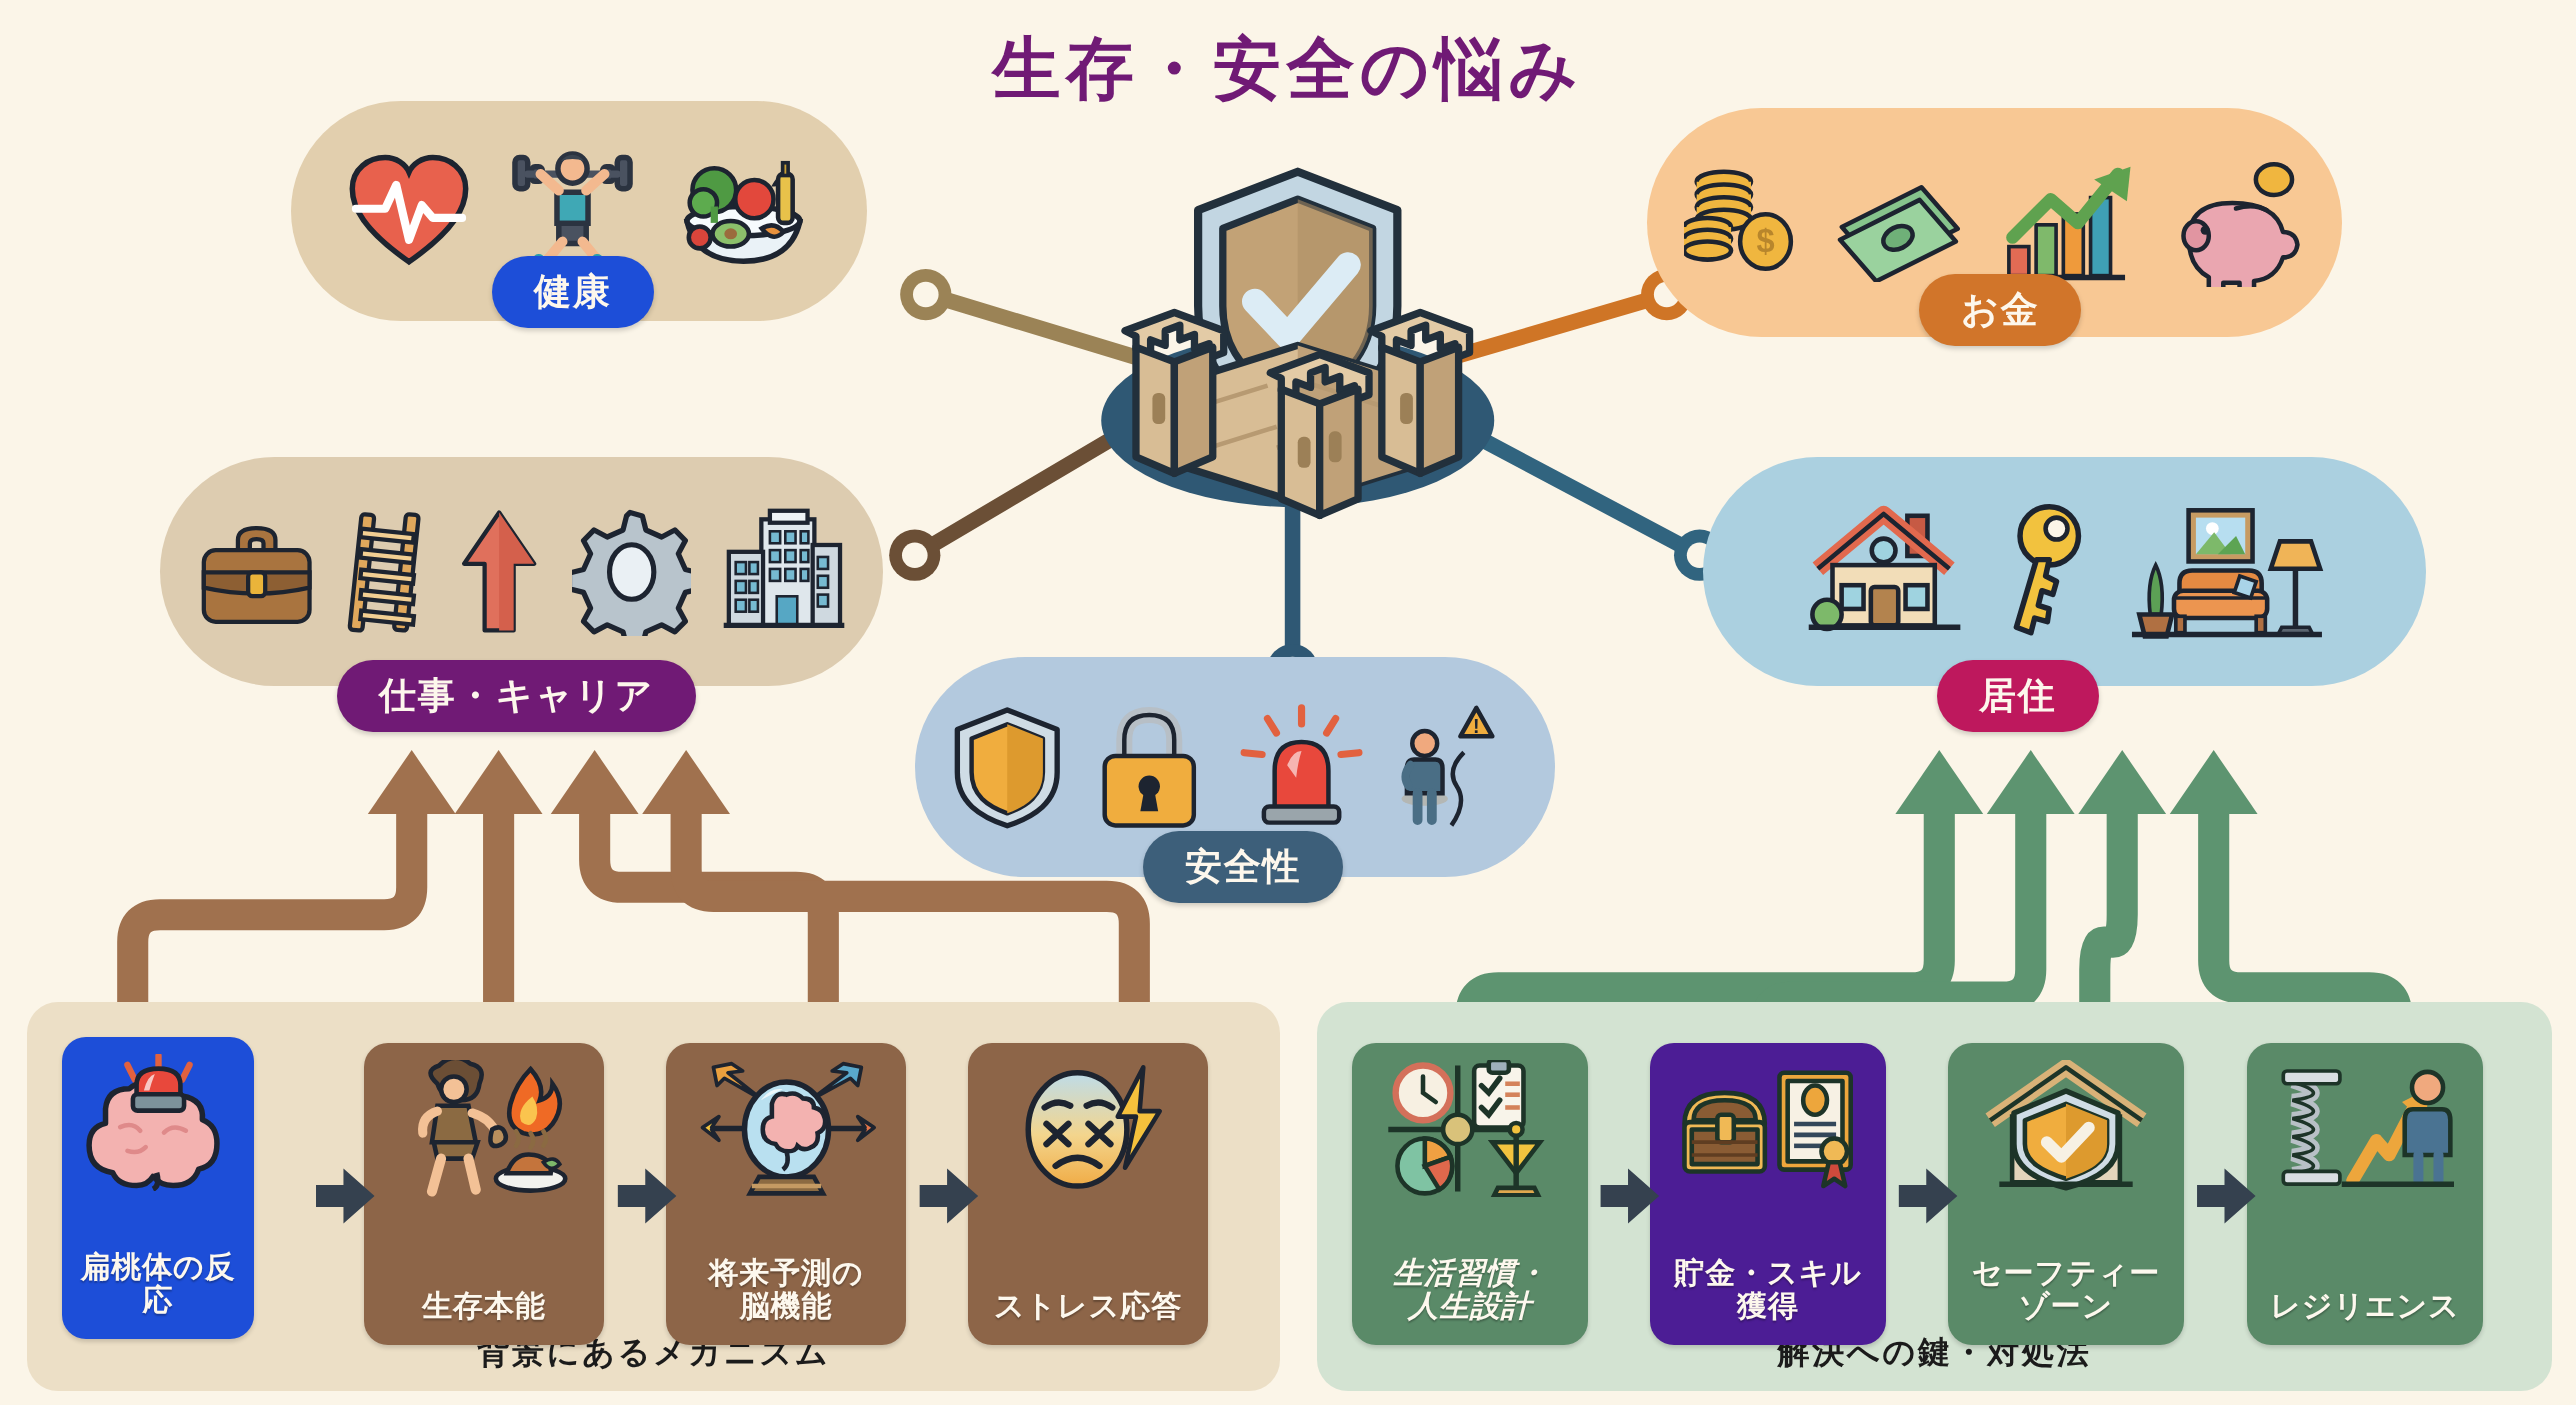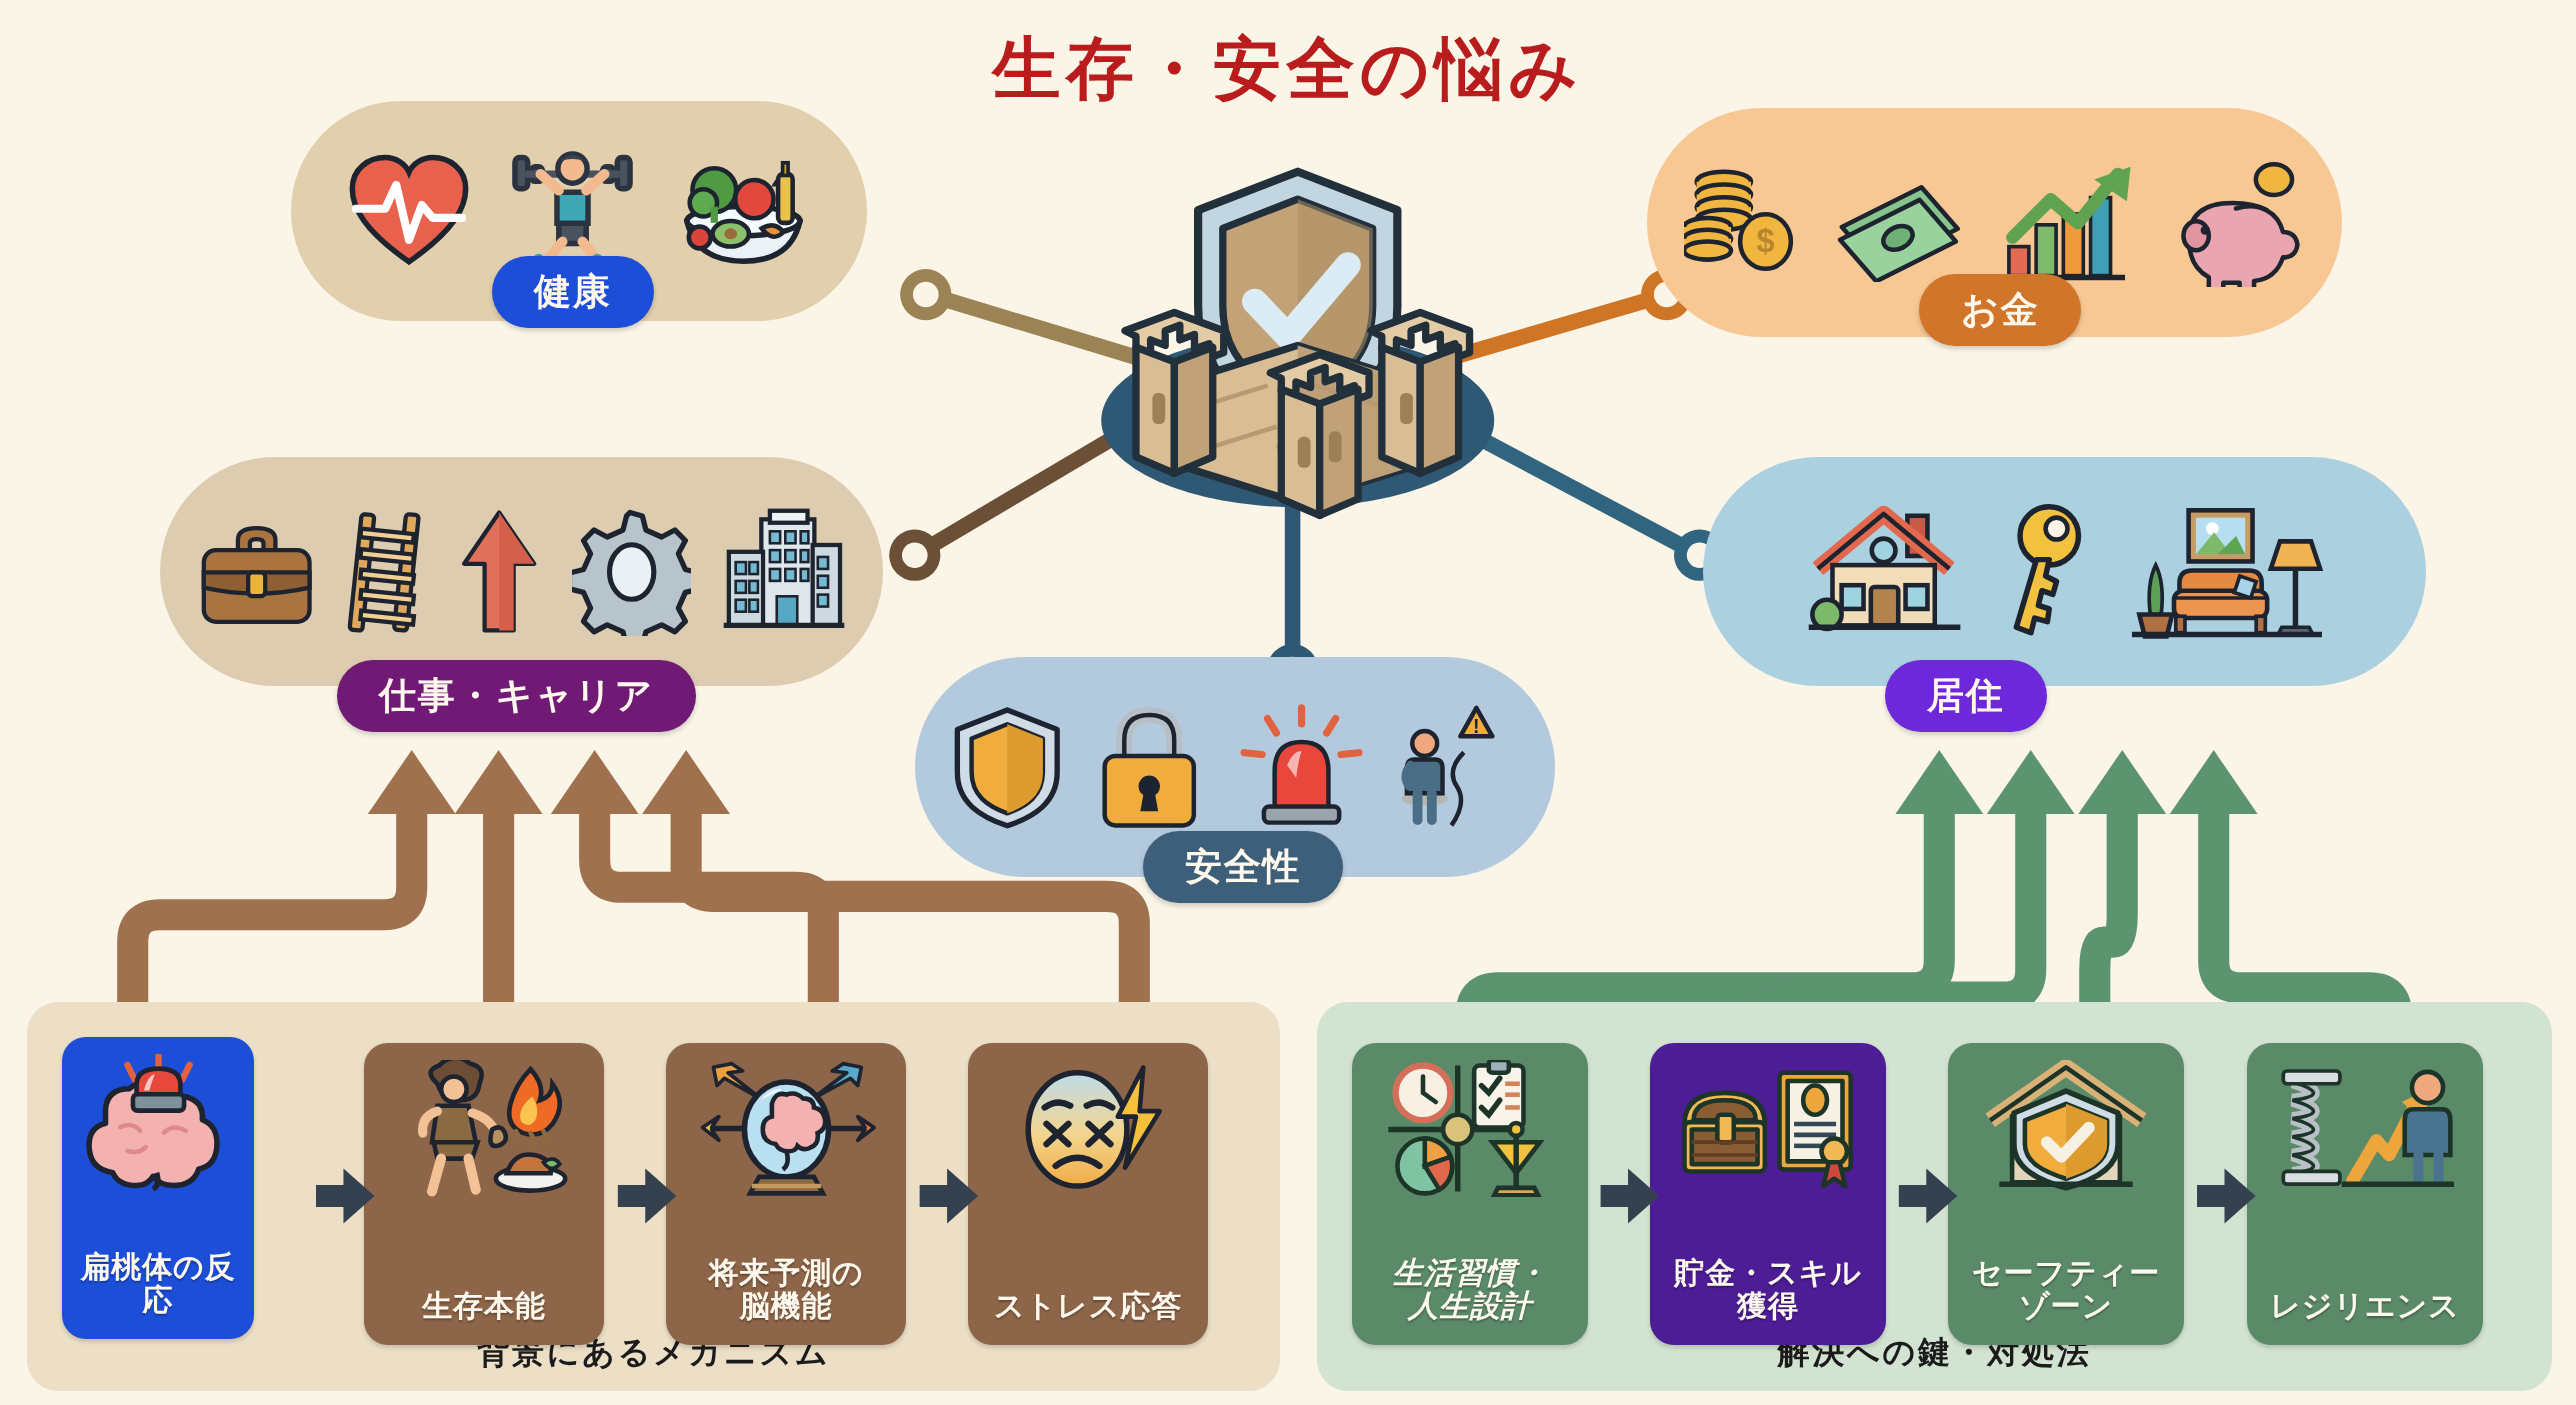--- a/index.html
+++ b/index.html
@@ -12,21 +12,21 @@
   
   .blob{position:absolute;border-radius:156px;display:flex;align-items:center;justify-content:center;}
   .blob .icons{position:absolute;top:0;left:0;right:0;bottom:0;display:flex;align-items:center;justify-content:center;gap:31px;padding:0 37px;box-sizing:border-box;}
   .blob .icons svg{display:block;}
   .pill{position:absolute;border-radius:40px;padding:11px 42px;color:#fdf7ec;font-weight:700;
         font-size:37px;letter-spacing:1.8px;white-space:nowrap;
         box-shadow:0 2.7px 5.5px rgba(0,0,0,.18);z-index:6;}
 
   
   #title{position:absolute;left:0;right:0;top:24px;text-align:center;font-size:68px;font-weight:900;
-         color:#b91c1c;letter-spacing:5.5px;z-index:9;}
+         color:#701a75;letter-spacing:5.5px;z-index:9;}
 
   
   .panel{position:absolute;border-radius:31px;box-sizing:border-box;}
   .panel-title{position:absolute;bottom:16.5px;left:0;right:0;text-align:center;font-size:32px;font-weight:900;color:#1b1b1b;letter-spacing:2.7px;}
   .card{position:absolute;border-radius:24px;box-sizing:border-box;display:flex;flex-direction:column;
         align-items:center;justify-content:flex-start;padding-top:16.5px;box-shadow:0 2.7px 4.6px rgba(0,0,0,.15);}
   .card .cicon{height:137px;display:flex;align-items:center;justify-content:center;}
   .card .clabel{position:absolute;left:5.5px;right:5.5px;bottom:22px;text-align:center;color:#fdf8ee;
                 font-weight:800;font-size:30px;line-height:1.12;letter-spacing:0.9px;
                 text-shadow:0 1.8px 1.8px rgba(0,0,0,.28);}
@@ -372,21 +372,21 @@
         <rect x="52" y="124" width="10" height="18" fill="#b07042" stroke="#1d2430" stroke-width="4"></rect>
         <rect x="140" y="124" width="10" height="18" fill="#b07042" stroke="#1d2430" stroke-width="4"></rect>
         <path d="M122 80 l18 6 l-6 18 l-18 -6Z" fill="#a9d4e8" stroke="#1d2430" stroke-width="4"></path>
         <path d="M166 42 h34 l10 30 h-54Z" fill="#f0b457" stroke="#1d2430" stroke-width="5"></path>
         <line x1="183" y1="72" x2="183" y2="136" stroke="#1d2430" stroke-width="6"></line>
         <path d="M168 136 h30 l4 8 h-38Z" fill="#5b6570" stroke="#1d2430" stroke-width="4"></path>
         <line x1="4" y1="144" x2="212" y2="144" stroke="#1d2430" stroke-width="6"></line>
       </svg>
     </div>
   </div>
-  <div class="pill" style="left:1885px;top:660px;background:#6d28d9;">
+  <div class="pill" style="left:1937px;top:660px;background:#be185d;">
     <span>居住</span>
   </div>
 
   <div class="panel" style="left:27.4px;top:1002px;width:1253px;height:389px;background:#ecdfc6;">
     <div class="panel-title">背景にあるメカニズム</div>
   </div>
 
   <svg class="chev" style="left:27.4px;top:1002px;" width="1253" height="389" viewBox="0 0 1370 425">
     <g fill="#35414f">
       <path d="M316 200 h30 v-18 l34 30 l-34 30 v-18 h-30Z"></path>

